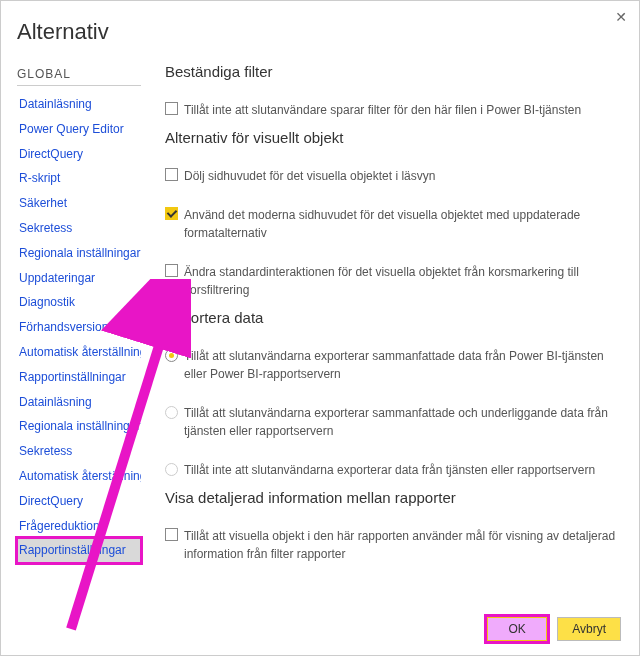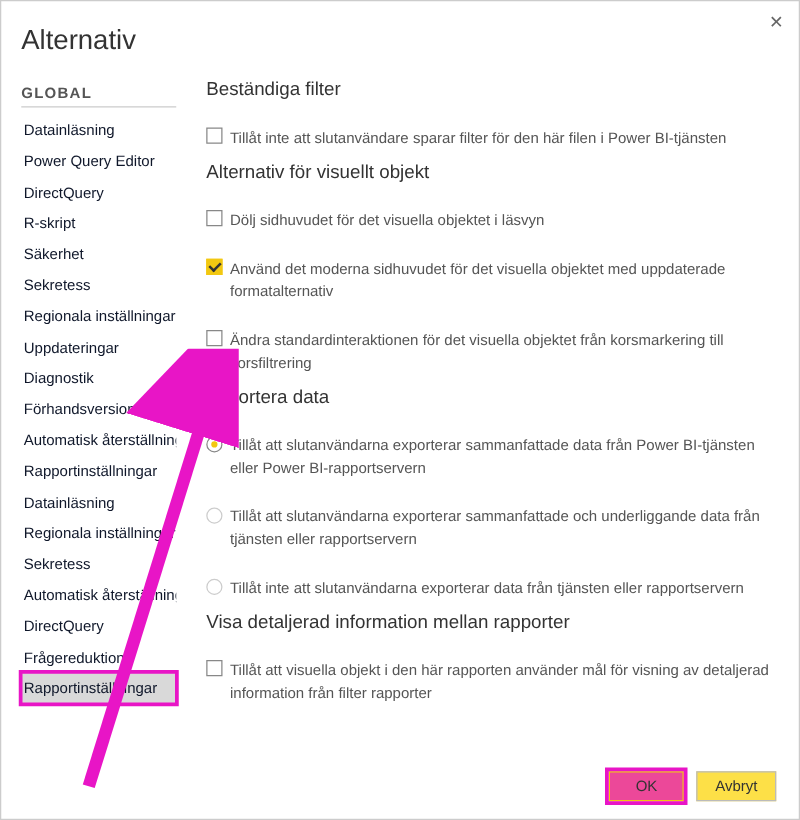--- a/index.html
+++ b/index.html
@@ -35,28 +35,28 @@
   .sidebar {
     width: 130px;
     flex: 0 0 130px;
     padding-right: 6px;
     font-size: 12px;
   }
   .sidebar-heading {
     color: #555;
     letter-spacing: 1px;
     font-size: 12px;
-    font-weight: 700;
+    font-weight: 400;
     border-bottom: 1px solid #ccc;
     padding: 6px 0 4px 0;
     margin-bottom: 6px;
     margin-top: 6px;
   }
   .sidebar-item {
-    color: #0f172a;
+    color: #1d4ed8;
     padding: 4px 0 4px 2px;
     cursor: pointer;
     white-space: nowrap;
     overflow: hidden;
     text-overflow: clip;
     font-size: 12px;
     line-height: 1.4;
   }
   .sidebar-item.highlighted {
     background: #d9d9d9;
@@ -141,21 +141,21 @@
   .btn {
     min-width: 60px;
     padding: 4px 14px;
     font-size: 12px;
     border: 1px solid #bbb;
     background: #fde047;
     text-align: center;
     cursor: pointer;
   }
   .btn.primary {
-    background: #ec4899;
+    background: #f0abfc;
     border: 1px solid #f2c811;
     outline: 3px solid #e815c6;
     outline-offset: 0;
     color: #333;
   }
   
   .arrow-svg {
     position: absolute;
     left: 60px;
     top: 278px;

